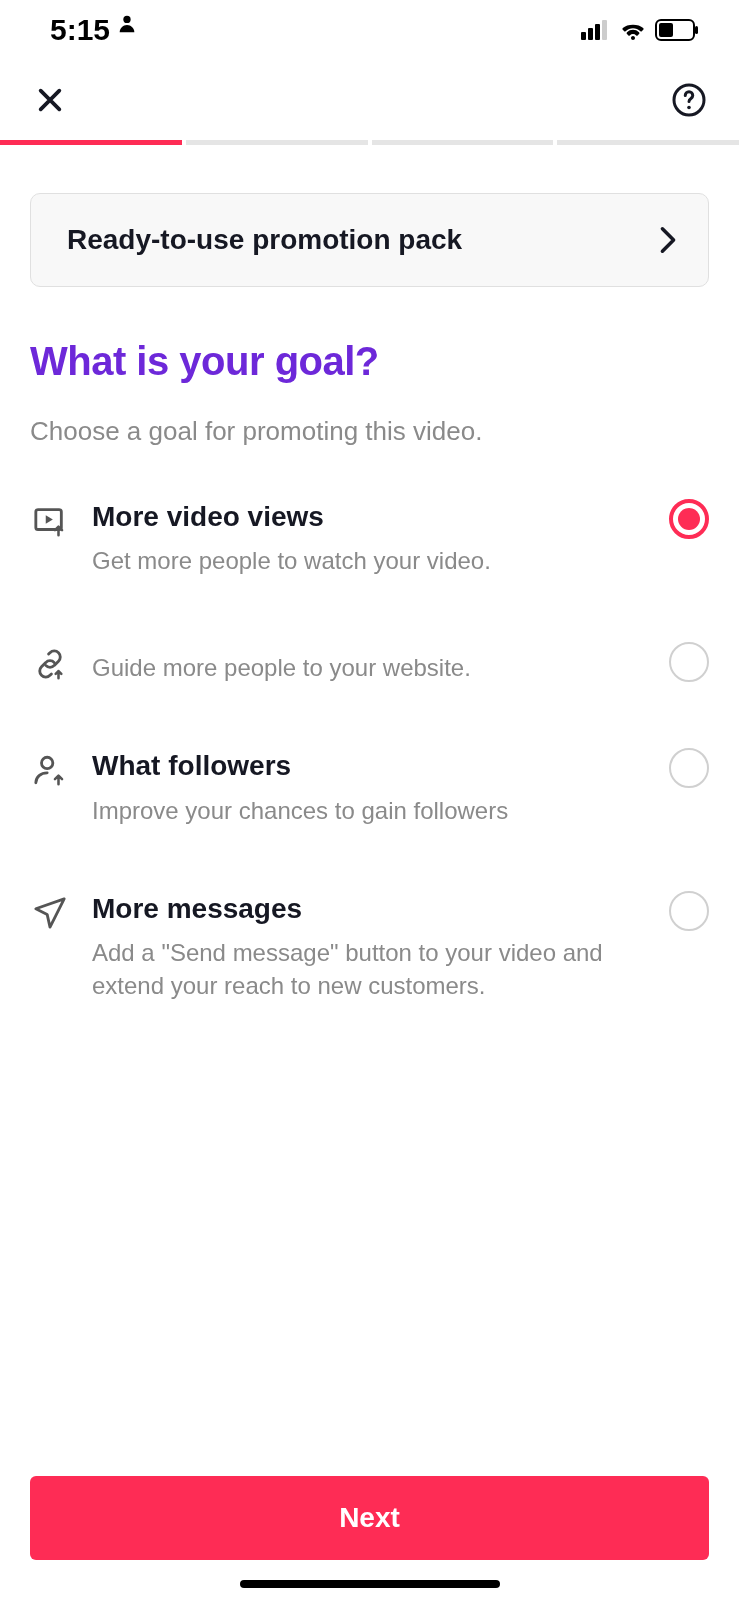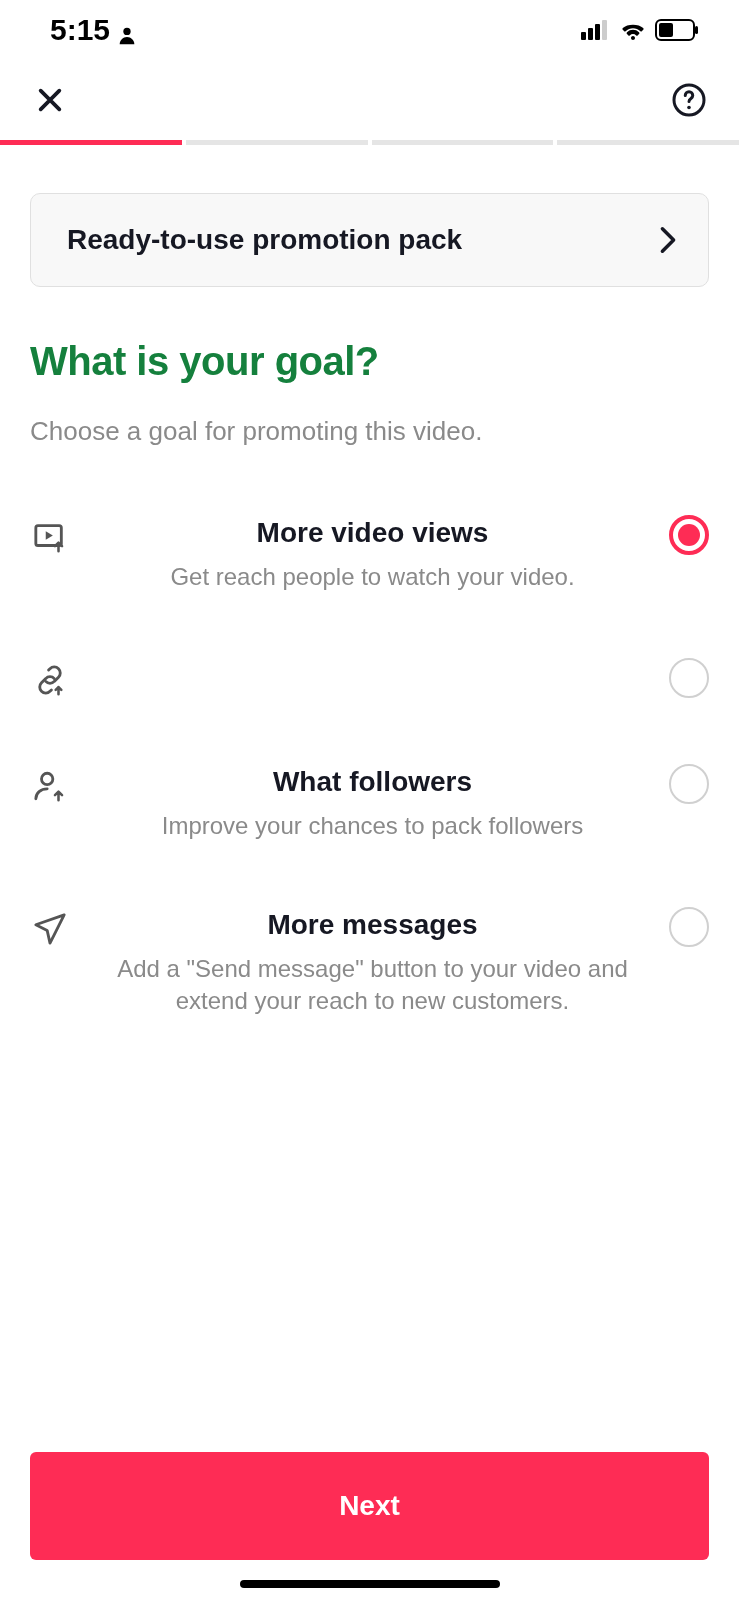--- a/index.html
+++ b/index.html
@@ -19,21 +19,21 @@
     }
     .status-bar {
       height: 60px;
       display: flex;
       justify-content: space-between;
       align-items: center;
       padding: 0 40px 0 50px;
     }
     .status-left {
       display: flex;
-      align-items: flex-end;
+      align-items: flex-start;
       gap: 6px;
     }
     .status-time {
       font-size: 30px;
       font-weight: 600;
       color: #000;
     }
     .status-right {
       display: flex;
       align-items: center;
@@ -90,33 +90,32 @@
       cursor: pointer;
     }
     .promo-title {
       font-size: 28px;
       font-weight: 700;
       color: #161823;
     }
     .heading {
       font-size: 40px;
       font-weight: 800;
-      color: #15803d;
+      color: #6d28d9;
       margin-top: 52px;
       letter-spacing: -0.5px;
     }
     .subtitle {
       font-size: 26px;
       color: #8a8a8a;
       margin-top: 32px;
       font-weight: 400;
     }
     .options {
-      margin-top: 68px;
-      text-align: center;
+      margin-top: 52px;
     }
     .option-row {
       display: flex;
       align-items: flex-start;
       margin-bottom: 64px;
       cursor: pointer;
     }
     .option-icon {
       width: 40px;
       height: 40px;
@@ -166,21 +165,21 @@
       width: 22px;
       height: 22px;
       border-radius: 50%;
       background: #fe2c55;
     }
     .footer {
       padding: 0 30px 40px 30px;
     }
     .next-btn {
       width: 100%;
-      height: 108px;
+      height: 84px;
       background: #fe2c55;
       border: none;
       border-radius: 6px;
       color: #fff;
       font-size: 28px;
       font-weight: 600;
       cursor: pointer;
     }
     .home-indicator {
       position: absolute;
@@ -260,49 +259,50 @@
     <div class="option-row">
       <div class="option-icon">
         <svg width="34" height="34" viewBox="0 0 24 24">
           <rect x="2" y="4" width="18" height="14" rx="1.5" stroke="#555" stroke-width="2" fill="none"></rect>
           <path d="M9 8l5 3-5 3V8z" fill="#555"></path>
           <path d="M18 22v-6m-2.5 2.5L18 16l2.5 2.5" stroke="#555" stroke-width="1.8" fill="none" stroke-linecap="round" stroke-linejoin="round"></path>
         </svg>
       </div>
       <div class="option-content">
         <div class="option-title">More video views</div>
-        <div class="option-desc">Get reach people to watch your video.</div>
+        <div class="option-desc">Get more people to watch your video.</div>
       </div>
       <div class="option-radio selected"></div>
     </div>
 
     <div class="option-row">
       <div class="option-icon">
         <svg width="34" height="34" viewBox="0 0 24 24">
           <path d="M9 13a4 4 0 0 0 6 0l3-3a4 4 0 0 0-6-6l-1 1" stroke="#555" stroke-width="2" fill="none" stroke-linecap="round"></path>
           <path d="M15 11a4 4 0 0 0-6 0l-3 3a4 4 0 0 0 6 6l1-1" stroke="#555" stroke-width="2" fill="none" stroke-linecap="round"></path>
           <path d="M18 22v-5m-2 2l2-2 2 2" stroke="#555" stroke-width="1.8" fill="none" stroke-linecap="round" stroke-linejoin="round"></path>
         </svg>
       </div>
       <div class="option-content">
+        <div class="option-desc">Guide more people to your website.</div>
       </div>
       <div class="option-radio"></div>
     </div>
 
     <div class="option-row">
       <div class="option-icon">
         <svg width="34" height="34" viewBox="0 0 24 24">
           <circle cx="10" cy="7" r="4" stroke="#555" stroke-width="2" fill="none"></circle>
           <path d="M2 21c0-4 3.5-7 8-7" stroke="#555" stroke-width="2" fill="none" stroke-linecap="round"></path>
           <path d="M18 22v-6m-2.5 2.5L18 16l2.5 2.5" stroke="#555" stroke-width="1.8" fill="none" stroke-linecap="round" stroke-linejoin="round"></path>
         </svg>
       </div>
       <div class="option-content">
         <div class="option-title">What followers</div>
-        <div class="option-desc">Improve your chances to pack followers</div>
+        <div class="option-desc">Improve your chances to gain followers</div>
       </div>
       <div class="option-radio"></div>
     </div>
 
     <div class="option-row">
       <div class="option-icon">
         <svg width="34" height="34" viewBox="0 0 24 24">
           <path d="M22 2L2 9l8 4 2 9 4-8 6-12z" stroke="#555" stroke-width="2" fill="none" stroke-linejoin="round"></path>
         </svg>
       </div>

